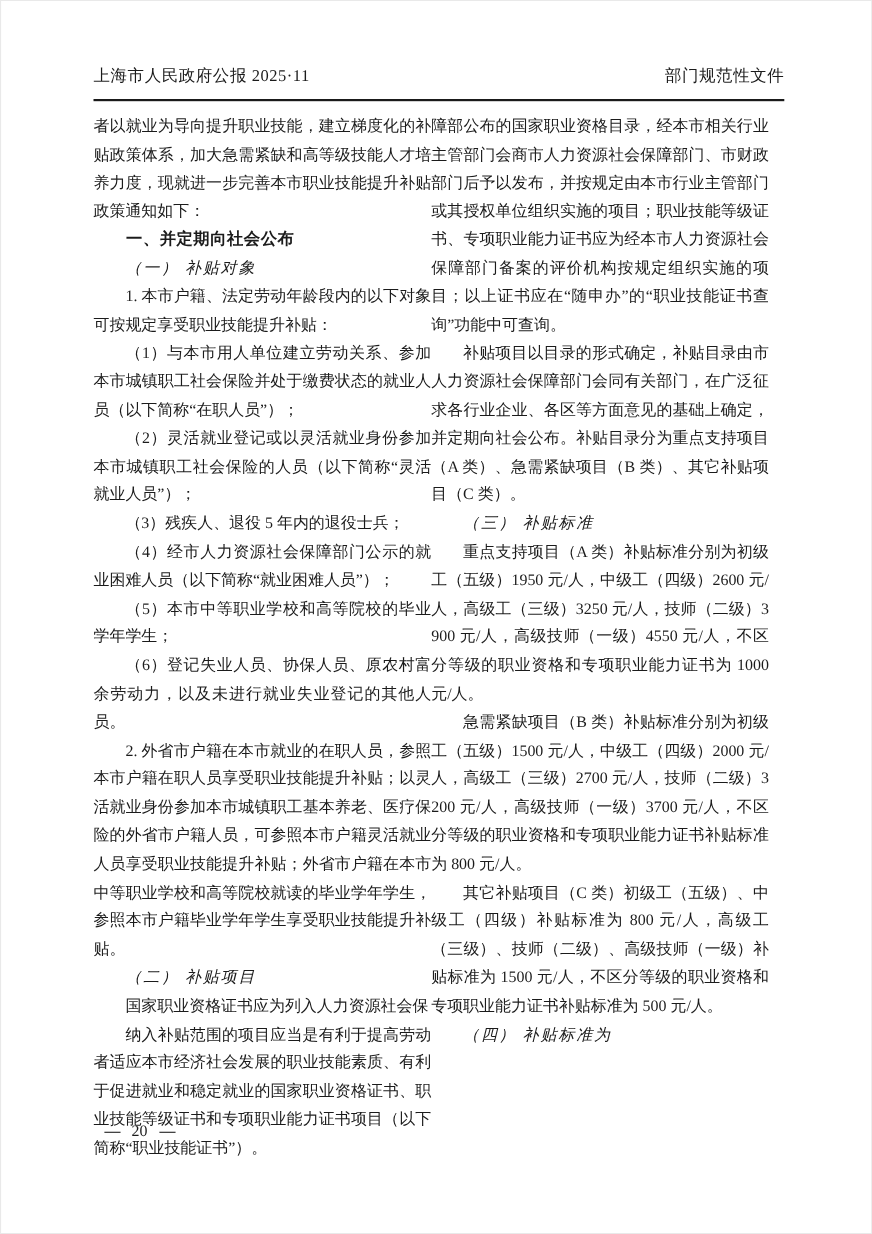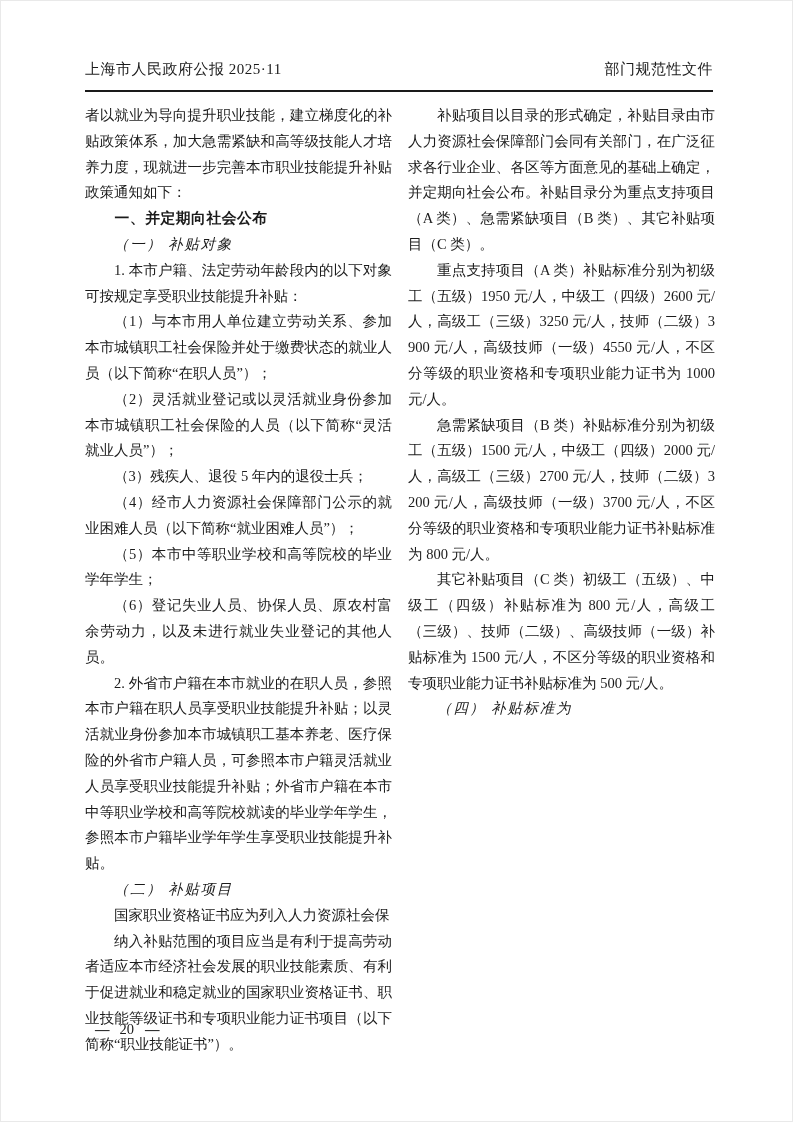--- a/index.html
+++ b/index.html
@@ -17,21 +17,21 @@
     display: flex; justify-content: space-between; align-items: flex-start;
     font-size: 15px; letter-spacing: 0.5px;
   }
   .header .right { font-weight: 400; }
   .rule {
     position: absolute; top: 90px; left: 85px; width: 628px;
     height: 2px; background: #1a1a1a;
   }
   .columns {
     position: absolute; top: 103px; left: 85px; width: 630px;
-    display: flex; gap: 16px;
+    display: flex; 
   }
   .col { width: 307px; }
   p {
     margin: 0;
     font-size: 14.5px;
     line-height: 25.8px;
     text-align: justify;
     text-justify: inter-character;
     word-break: break-all;
   }
@@ -75,21 +75,23 @@
     <p class="body">（3）残疾人、退役 5 年内的退役士兵；</p>
     <p class="body">（4）经市人力资源社会保障部门公示的就业困难人员（以下简称“就业困难人员”）；</p>
     <p class="body">（5）本市中等职业学校和高等院校的毕业学年学生；</p>
     <p class="body">（6）登记失业人员、协保人员、原农村富余劳动力，以及未进行就业失业登记的其他人员。</p>
     <p class="body">2. 外省市户籍在本市就业的在职人员，参照本市户籍在职人员享受职业技能提升补贴；以灵活就业身份参加本市城镇职工基本养老、医疗保险的外省市户籍人员，可参照本市户籍灵活就业人员享受职业技能提升补贴；外省市户籍在本市中等职业学校和高等院校就读的毕业学年学生，参照本市户籍毕业学年学生享受职业技能提升补贴。</p>
     <p class="kai">（二） 补贴项目</p>
     <p class="body">国家职业资格证书应为列入人力资源社会保</p>
     <p class="body">纳入补贴范围的项目应当是有利于提高劳动者适应本市经济社会发展的职业技能素质、有利于促进就业和稳定就业的国家职业资格证书、职业技能等级证书和专项职业能力证书项目（以下简称“职业技能证书”）。</p>
   </div>
   <div class="col">
+    <p class="cont">障部公布的国家职业资格目录，经本市相关行业主管部门会商市人力资源社会保障部门、市财政部门后予以发布，并按规定由本市行业主管部门或其授权单位组织实施的项目；职业技能等级证书、专项职业能力证书应为经本市人力资源社会保障部门备案的评价机构按规定组织实施的项目；以上证书应在“随申办”的“职业技能证书查询”功能中可查询。</p>
     <p class="body">补贴项目以目录的形式确定，补贴目录由市人力资源社会保障部门会同有关部门，在广泛征求各行业企业、各区等方面意见的基础上确定，并定期向社会公布。补贴目录分为重点支持项目（A 类）、急需紧缺项目（B 类）、其它补贴项目（C 类）。</p>
+    <p class="kai">（三） 补贴标准</p>
     <p class="body">重点支持项目（A 类）补贴标准分别为初级工（五级）1950 元/人，中级工（四级）2600 元/人，高级工（三级）3250 元/人，技师（二级）3900 元/人，高级技师（一级）4550 元/人，不区分等级的职业资格和专项职业能力证书为 1000 元/人。</p>
     <p class="body">急需紧缺项目（B 类）补贴标准分别为初级工（五级）1500 元/人，中级工（四级）2000 元/人，高级工（三级）2700 元/人，技师（二级）3200 元/人，高级技师（一级）3700 元/人，不区分等级的职业资格和专项职业能力证书补贴标准为 800 元/人。</p>
     <p class="body">其它补贴项目（C 类）初级工（五级）、中级工（四级）补贴标准为 800 元/人，高级工（三级）、技师（二级）、高级技师（一级）补贴标准为 1500 元/人，不区分等级的职业资格和专项职业能力证书补贴标准为 500 元/人。</p>
     <p class="kai">（四） 补贴标准为</p>
   </div>
 </div>
 
 <div class="footer">
   <span class="dash">—</span>
   <span class="num">20</span>

